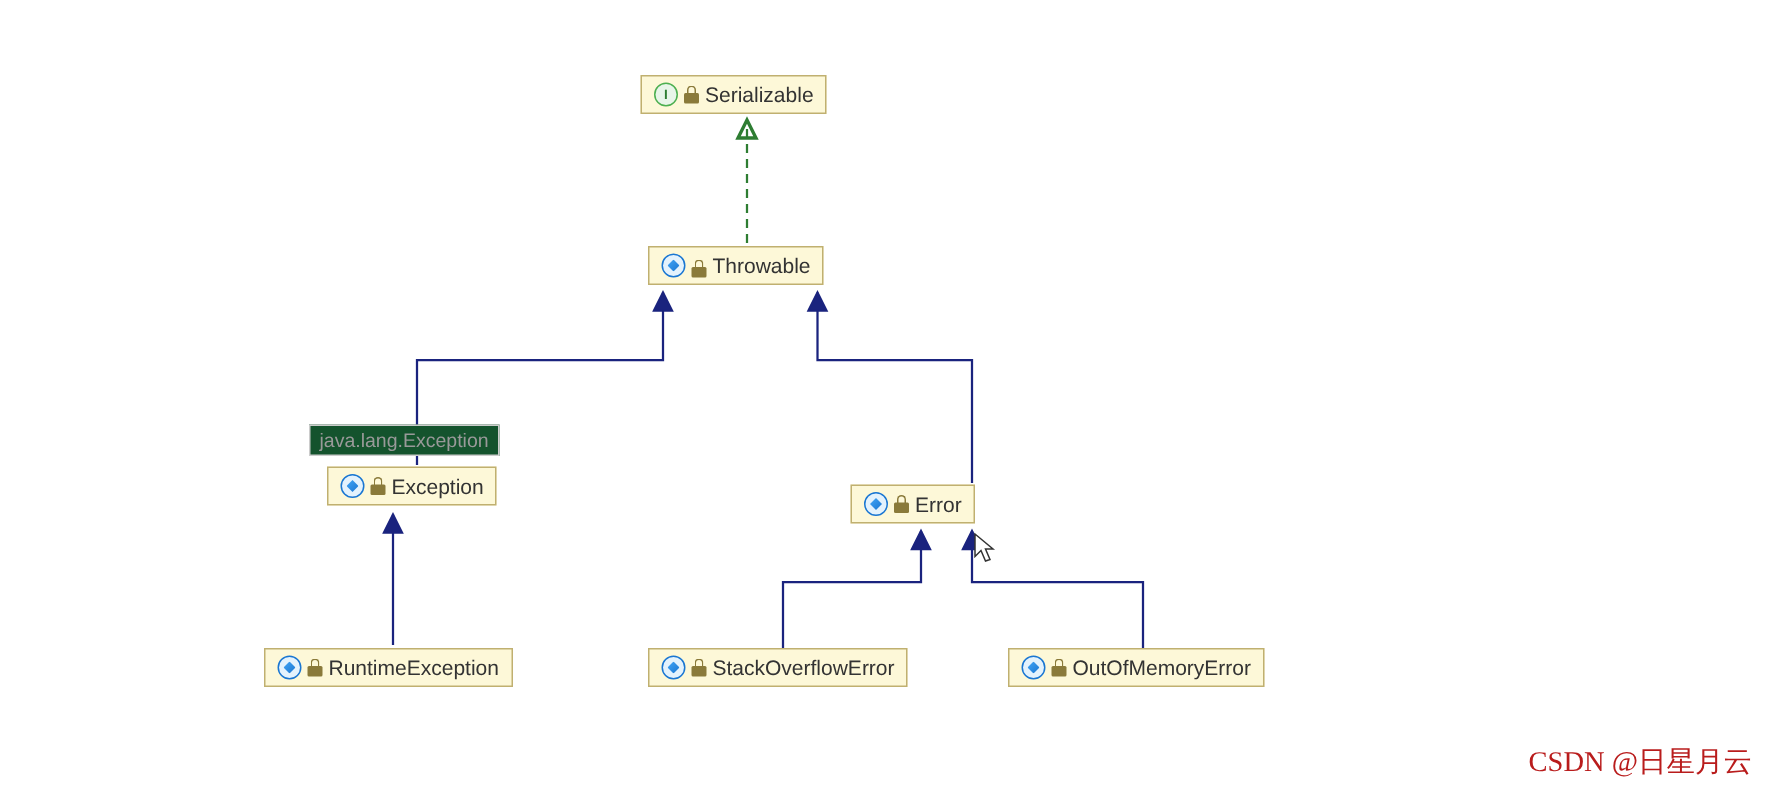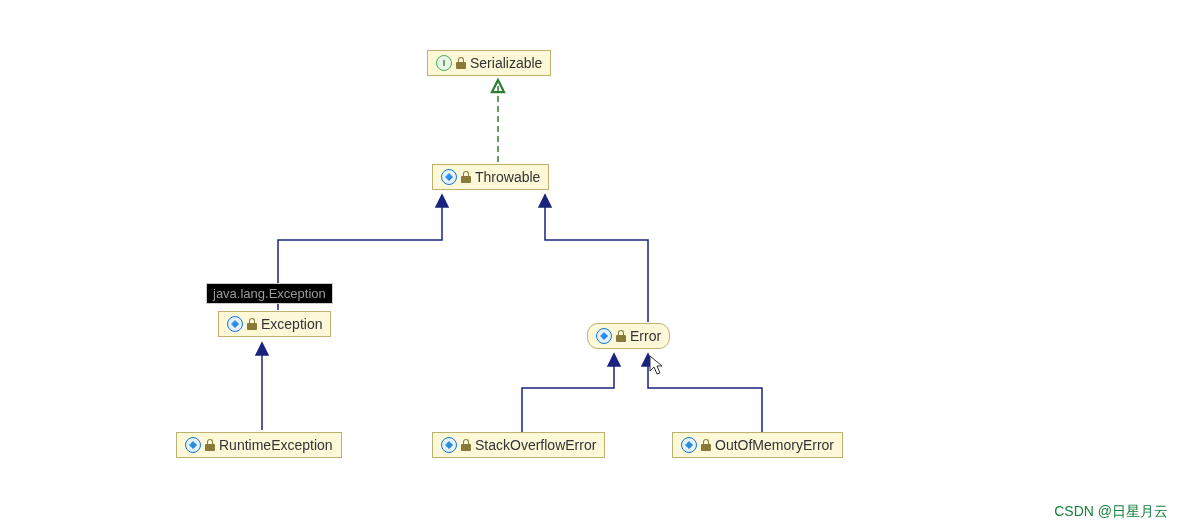--- a/index.html
+++ b/index.html
@@ -82,21 +82,21 @@
       top: 0;
       left: 2px;
       width: 4px;
       height: 5px;
       border: 1.5px solid #8a7a3a;
       border-bottom: none;
       border-radius: 3px 3px 0 0;
     }
     .tooltip {
       position: absolute;
-      background: #000000;
+      background: #14532d;
       border: 1px solid #ccc;
       padding: 2px 6px;
       font-size: 13px;
       color: #999;
       white-space: nowrap;
     }
     svg.connectors {
       position: absolute;
       top: 0;
       left: 0;
@@ -106,23 +106,23 @@
     }
     .cursor {
       position: absolute;
       width: 16px;
       height: 22px;
     }
     .watermark {
       position: absolute;
       bottom: 8px;
       right: 12px;
-      font-size: 14px;
-      color: #15803d;
-      font-family: Liberation Sans, sans-serif;
+      font-size: 19px;
+      color: #b91c1c;
+      font-family: Liberation Serif, serif;
     }
   </style>
 </head>
 <body>
 
 <div class="diagram">
 
   <svg class="connectors">
     <defs>
       <marker id="arrow-green" markerWidth="12" markerHeight="12" refX="10" refY="6" orient="auto">
@@ -145,37 +145,37 @@
 
     <polyline points="762,432 762,388 648,388 648,354" fill="none" stroke="#1a237e" stroke-width="1.5" marker-end="url(#arrow-blue)"></polyline>
   </svg>
 
   <div class="node" style="left:427px; top:50px;">
     <span class="icon-interface">I</span>
     <span class="lock-icon"></span>
     <span>Serializable</span>
   </div>
 
-  <div class="node" style="left:432px; top:164px;">
+  <div class="node" style="left:432px; top:164px;align-items:flex-end;">
     <span class="icon-class"></span>
     <span class="lock-icon"></span>
     <span>Throwable</span>
   </div>
 
   <div class="tooltip" style="left:206px; top:283px;">
     <span>java.lang.Exception</span>
   </div>
 
   <div class="node" style="left:218px; top:311px;justify-content:center;">
     <span class="icon-class"></span>
     <span class="lock-icon"></span>
     <span>Exception</span>
   </div>
 
-  <div class="node" style="left:587px; top:323px;border-radius:11px;">
+  <div class="node" style="left:567px; top:323px;">
     <span class="icon-class"></span>
     <span class="lock-icon"></span>
     <span>Error</span>
   </div>
 
   <div class="node" style="left:432px; top:432px;">
     <span class="icon-class"></span>
     <span class="lock-icon"></span>
     <span>StackOverflowError</span>
   </div>

